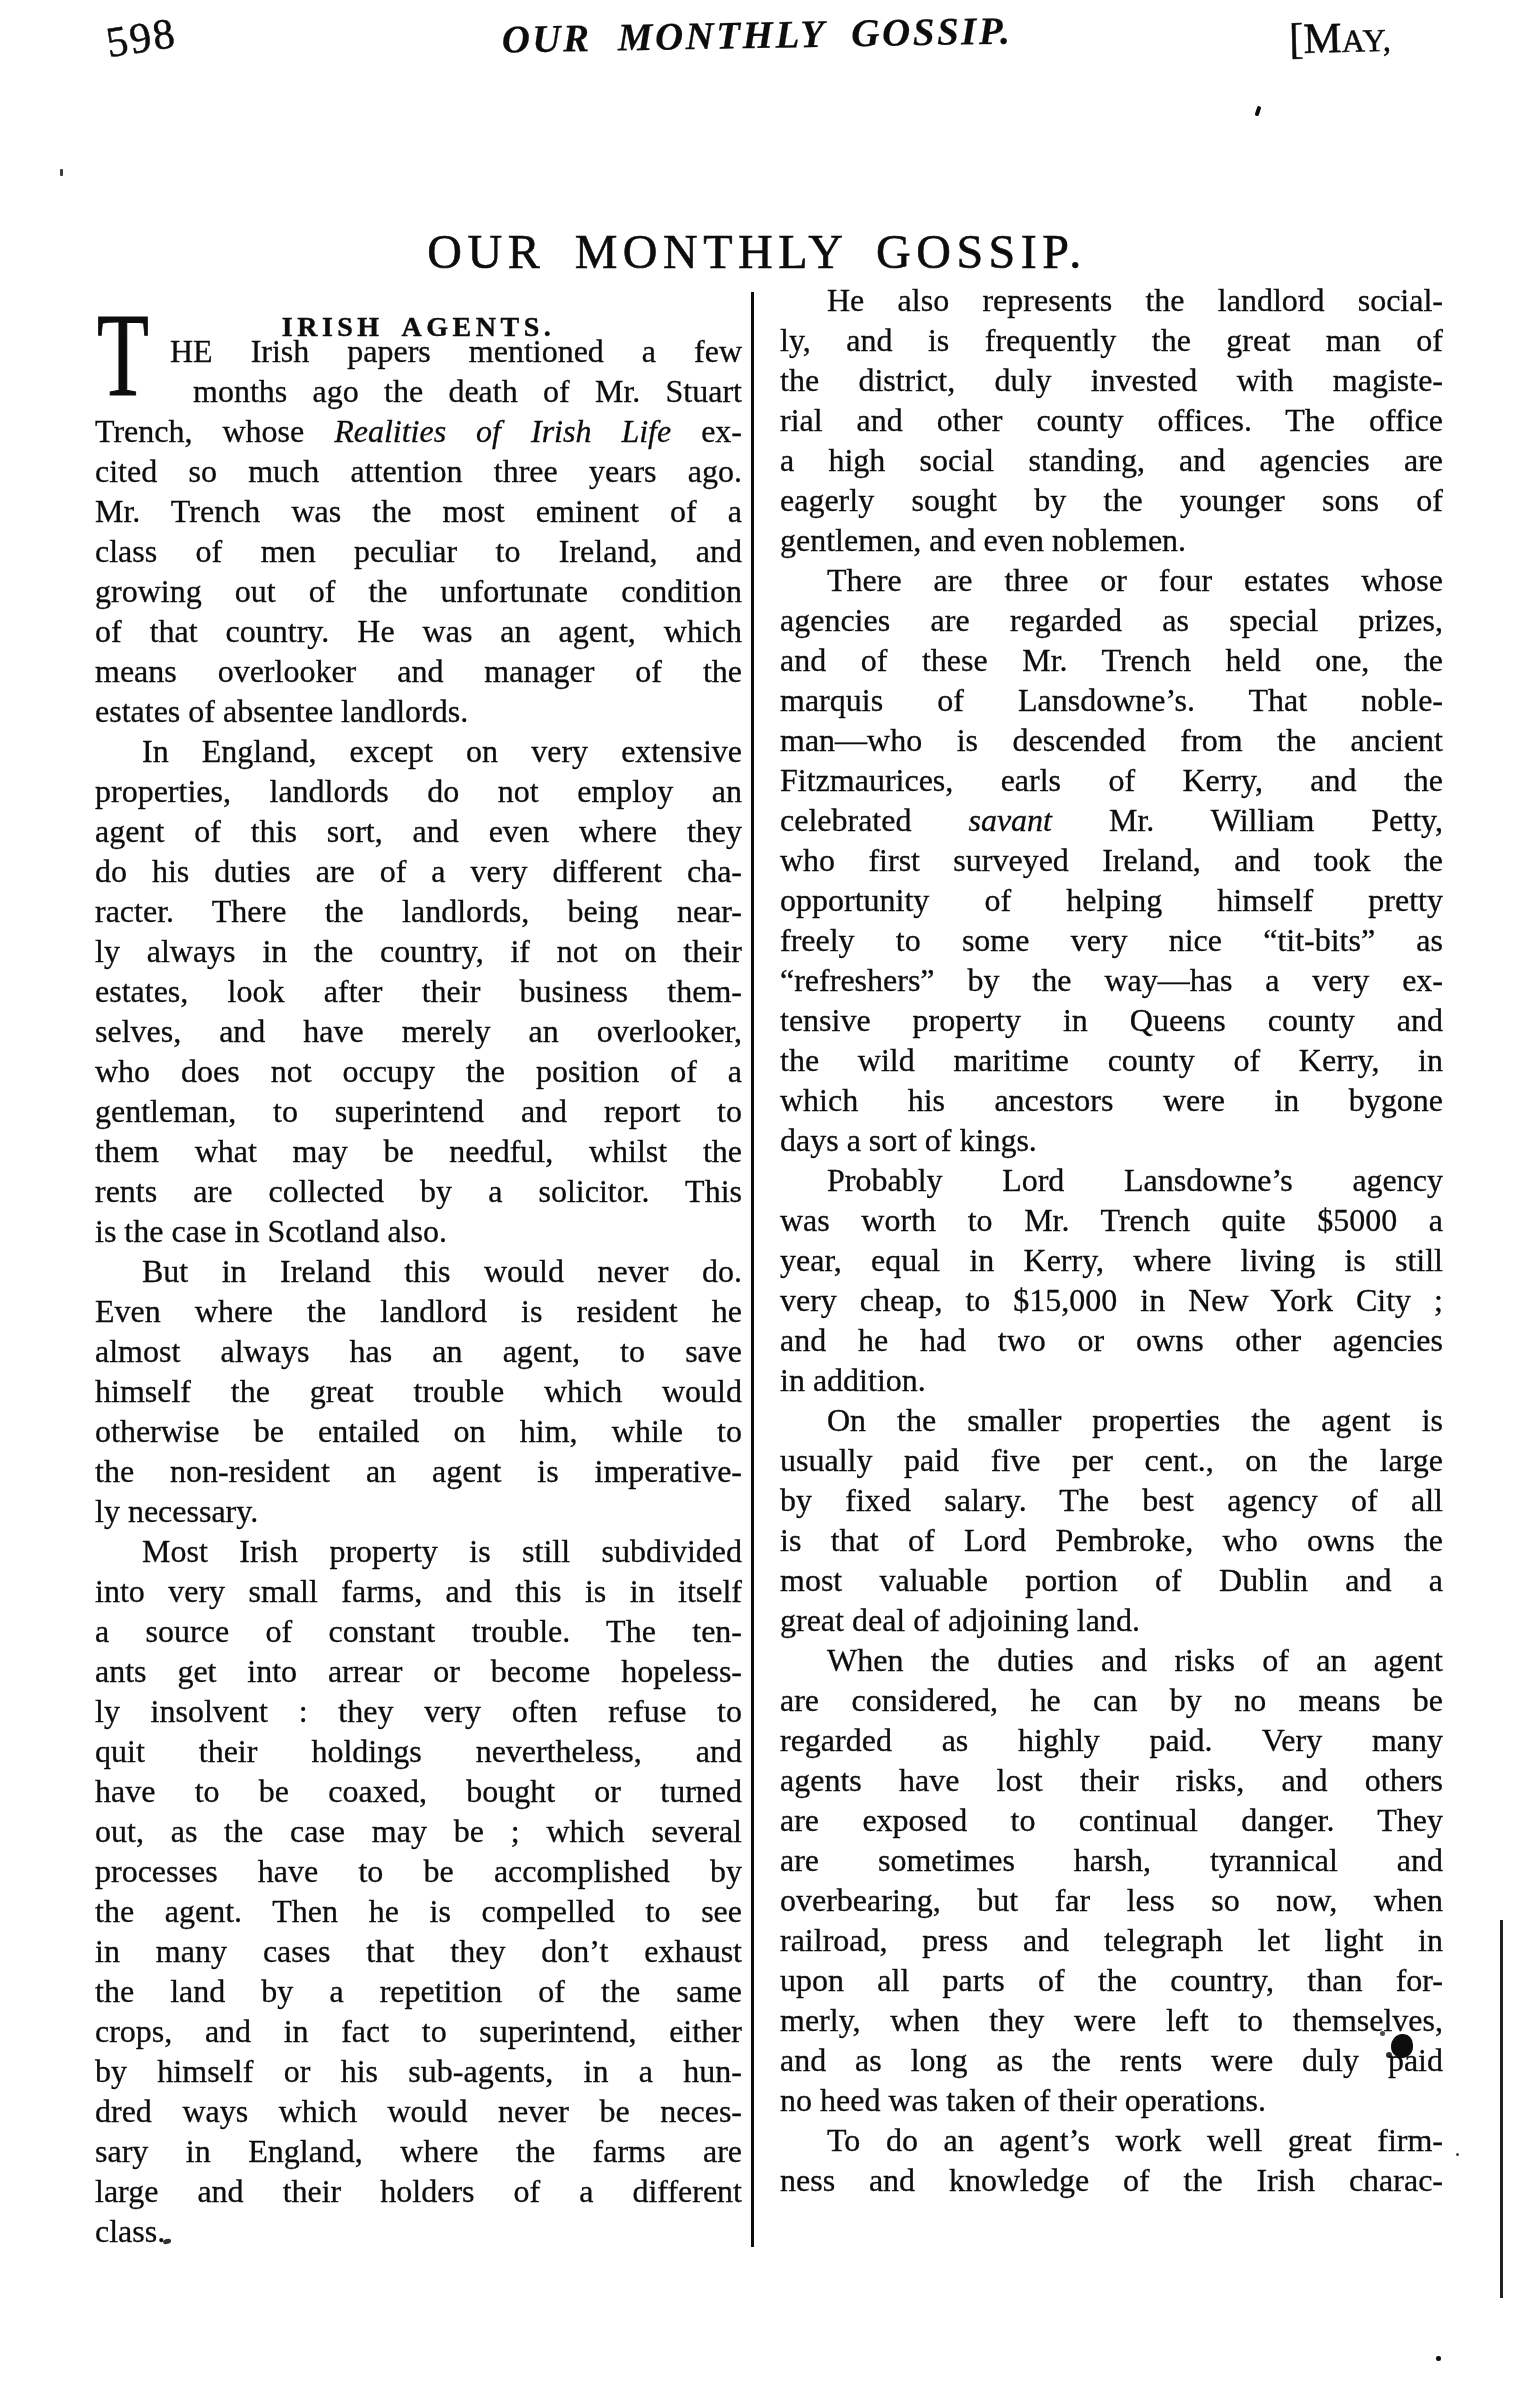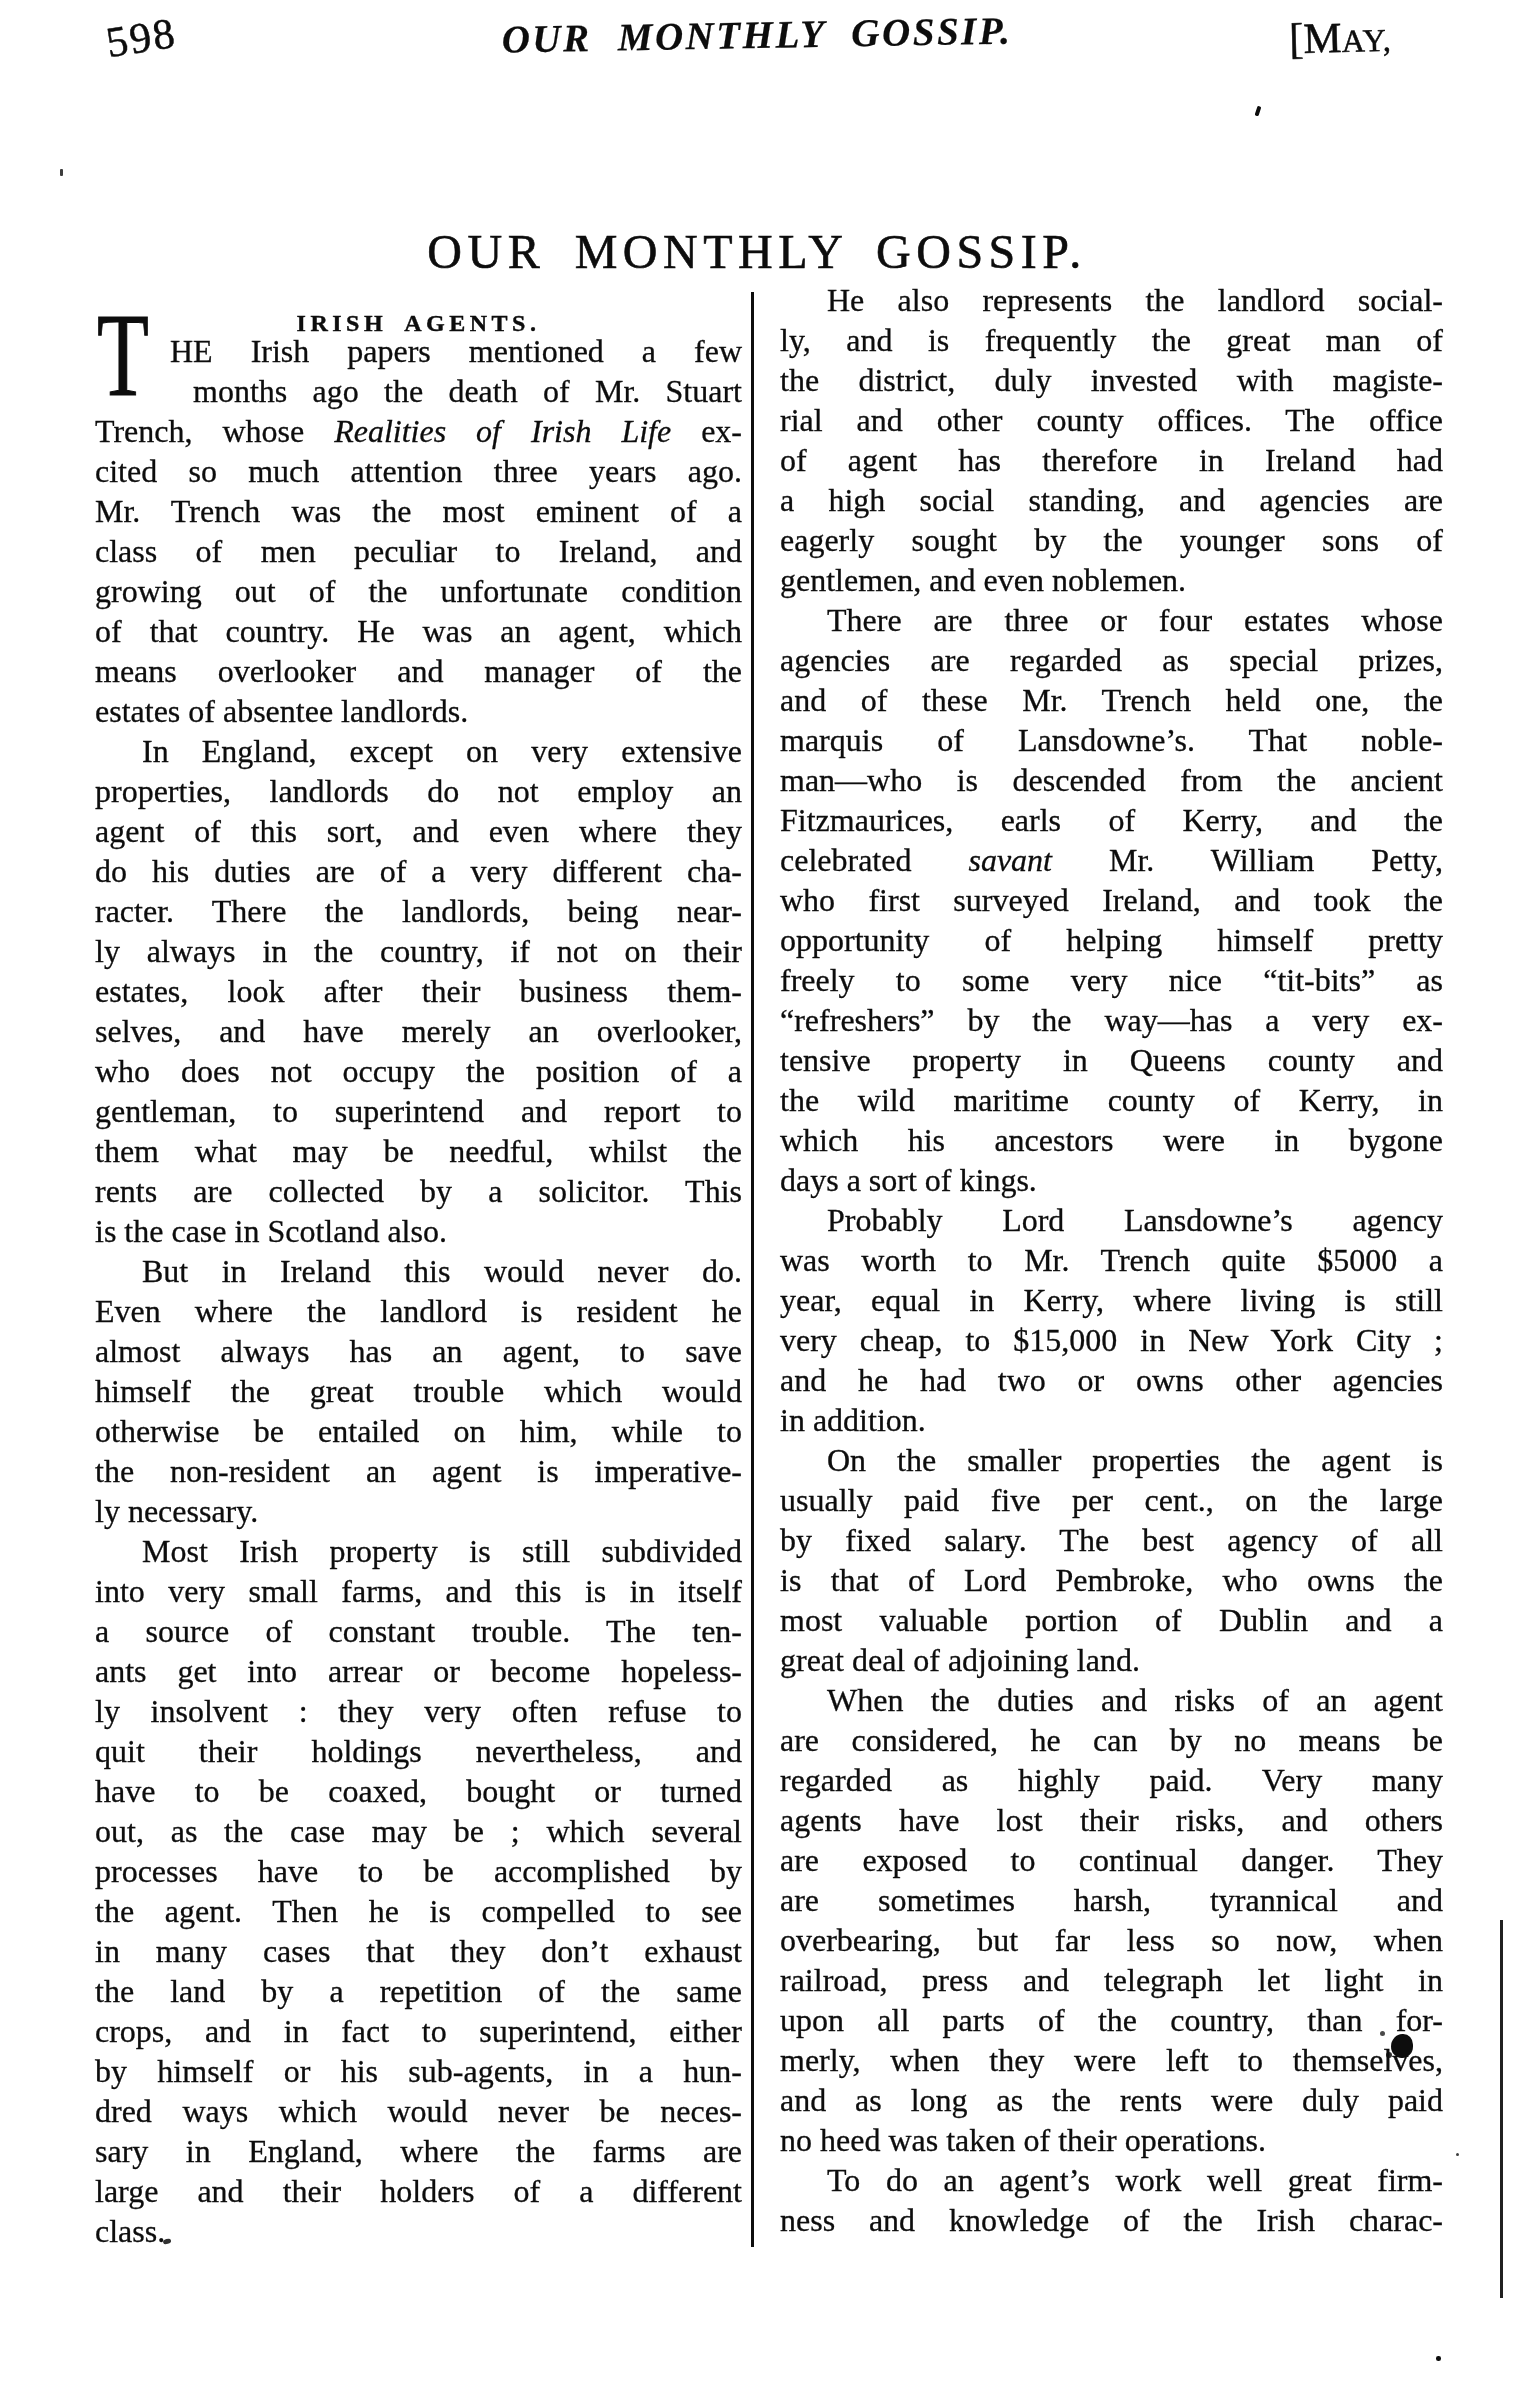--- a/index.html
+++ b/index.html
@@ -13,21 +13,21 @@
             font-size:39px;letter-spacing:2.5px;word-spacing:14px;transform:rotate(-1deg);
             -webkit-text-stroke:0.2px var(--ink,#0d0d0d);}
   .month{left:1289px;top:13px;font-size:43px;transform:rotate(-1.5deg);
          -webkit-text-stroke:0.5px var(--ink,#0d0d0d);}
   .month .small{font-size:32px;letter-spacing:1px;}
   
   .title{left:0;top:192px;width:100%;text-align:center;font-size:48px;letter-spacing:5.5px;
          word-spacing:12px;font-weight:400;-webkit-text-stroke:0.6px var(--ink,#0d0d0d);}
   
   .secthead{left:95px;top:287px;width:647px;height:33px;line-height:33px;text-align:center;
-            font-size:24px;letter-spacing:4.5px;word-spacing:8px;
+            font-size:28px;letter-spacing:4.5px;word-spacing:8px;
             -webkit-text-stroke:0.4px var(--ink,#0d0d0d);}
   
   .coldivider{left:751px;top:292px;width:2.5px;height:1955px;background:var(--ink,#0d0d0d);}
   .lines{font-size:32px;}
   #left-lines{left:95px;top:331px;width:647px;}
   #right-lines{left:780px;top:280px;width:663px;}
   .tl{height:40px;line-height:40px;text-align:justify;text-align-last:justify;
       -webkit-text-stroke:0.3px var(--ink,#0d0d0d);white-space:normal;}
   .tl.end{text-align-last:left;}
   .tl.ind{padding-left:47px;}
@@ -124,21 +124,20 @@
       <div class="tl">sary in England, where the farms are</div>
       <div class="tl">large and their holders of a different</div>
       <div class="tl end">class.</div>
     </div>
 
   <div class="abs lines" id="right-lines">
       <div class="tl ind">He also represents the landlord social-</div>
       <div class="tl">ly, and is frequently the great man of</div>
       <div class="tl">the district, duly invested with magiste-</div>
       <div class="tl">rial and other county offices.  The office</div>
-      <div class="tl">of agent has therefore in Ireland had</div>
       <div class="tl">a high social standing, and agencies are</div>
       <div class="tl">eagerly sought by the younger sons of</div>
       <div class="tl end">gentlemen, and even noblemen.</div>
       <div class="tl ind">There are three or four estates whose</div>
       <div class="tl">agencies are regarded as special prizes,</div>
       <div class="tl">and of these Mr. Trench held one, the</div>
       <div class="tl">marquis of Lansdowne’s.  That noble-</div>
       <div class="tl">man—who is descended from the ancient</div>
       <div class="tl">Fitzmaurices, earls of Kerry, and the</div>
       <div class="tl">celebrated <span class="it">savant</span> Mr. William Petty,</div>

